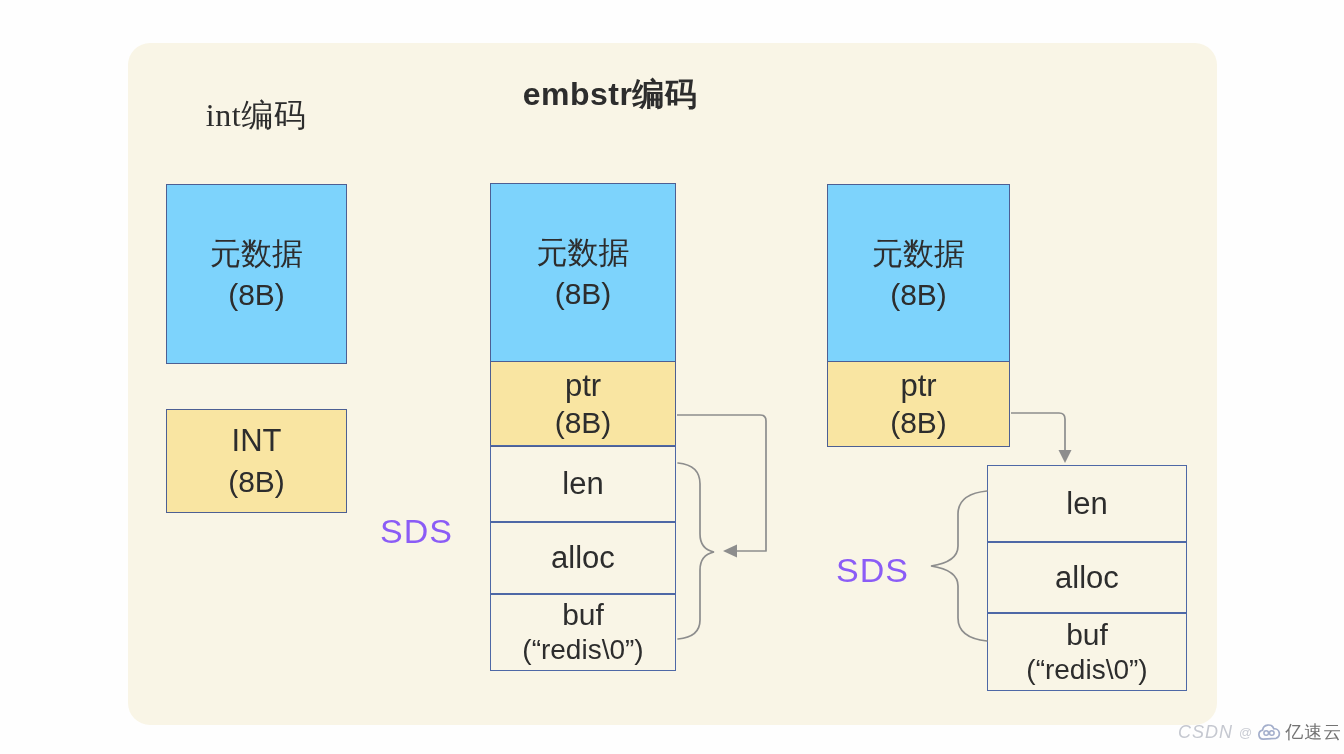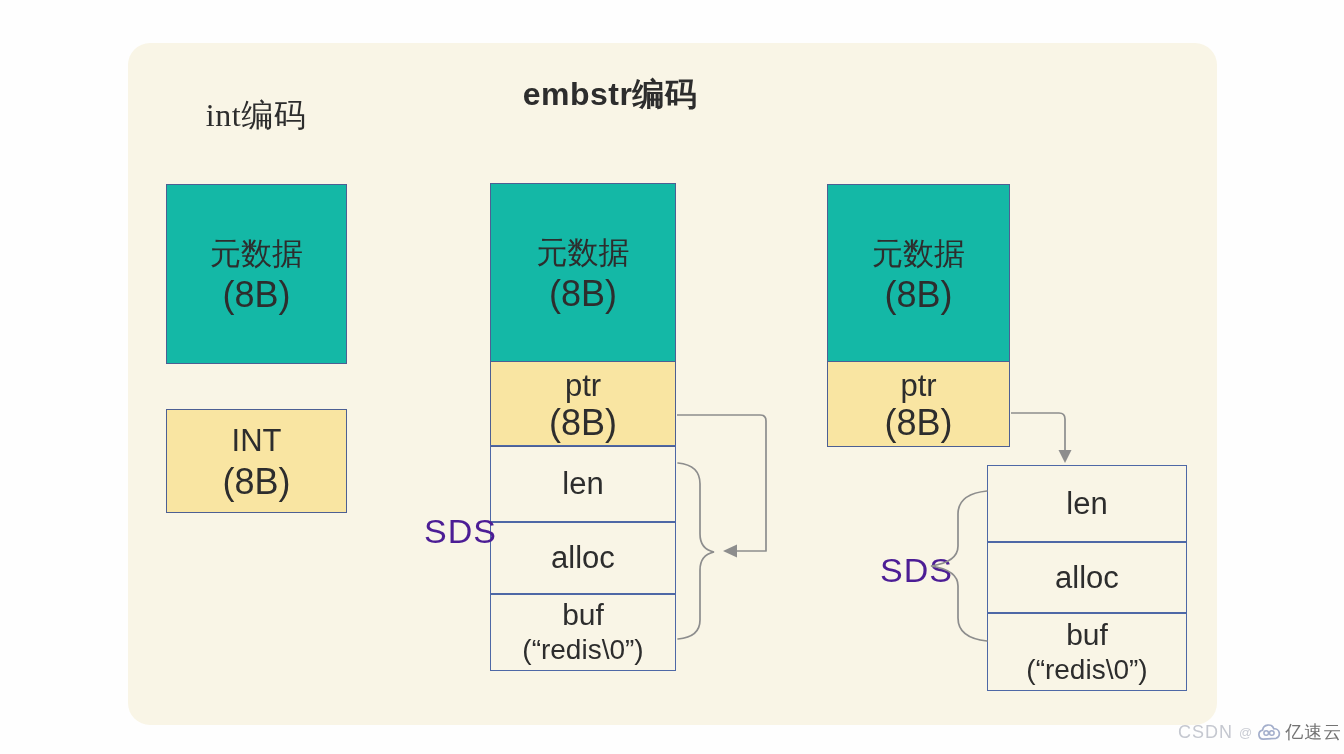--- a/index.html
+++ b/index.html
@@ -18,36 +18,36 @@
     position:absolute; text-align:center;
     font-size:32px; line-height:37px; letter-spacing:0.5px;
     color:#2d2d2d;
   }
   .cell {
     position:absolute; border:1.8px solid #4d5f93;
     display:flex; flex-direction:column; align-items:center; justify-content:center;
     text-align:center;
   }
   .cell .t1 { font-size:31px; line-height:42px; }
-  .cell .t2 { font-size:36px; line-height:40px; }
-  .green  { background:#14b8a6; }
+  .cell .t2 { font-size:30px; line-height:40px; }
+  .green  { background:#7dd3fc; }
   .yellow { background:#f9e5a2; }
   .sdscell { border-color:#4e68a6; background:transparent; }
   .sdscell .t1 { font-size:31px; line-height:38px; }
   .bufcell .t1 { font-size:30px; line-height:36px; }
   .bufcell .t2 { font-size:28px; line-height:34px; }
   .sds-label {
-    position:absolute; font-size:34px; letter-spacing:1px; color:#4c1d95;margin-left:44px;
+    position:absolute; font-size:34px; letter-spacing:1px; color:#8b5cf6;
   }
   .overlay { position:absolute; left:0; top:0; pointer-events:none; }
   .watermark {
     position:absolute; left:1178px; top:720px; height:24px;
     display:flex; align-items:center; white-space:nowrap;
   }
-  .wm-site { font-size:18px; color:#c5c8d0; letter-spacing:1px; }
+  .wm-site { font-size:18px; color:#c5c8d0; letter-spacing:1px;font-style:italic; }
   .wm-sep  { font-size:13px; color:#c9ccd4; margin:0 5px 0 6px; }
   .wm-brand{ font-size:18px; color:#737373; margin-left:3px; letter-spacing:1px; }
 </style>
 </head>
 <body>
 
 <div class="canvas">
 
   <div class="panel"></div>
 

